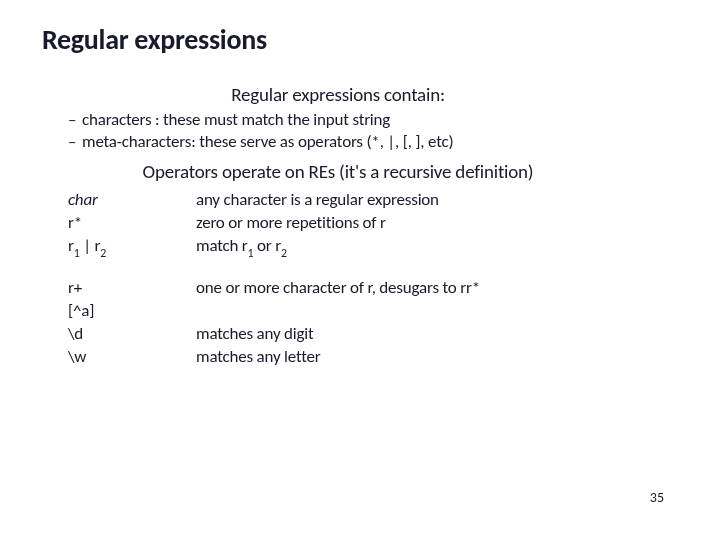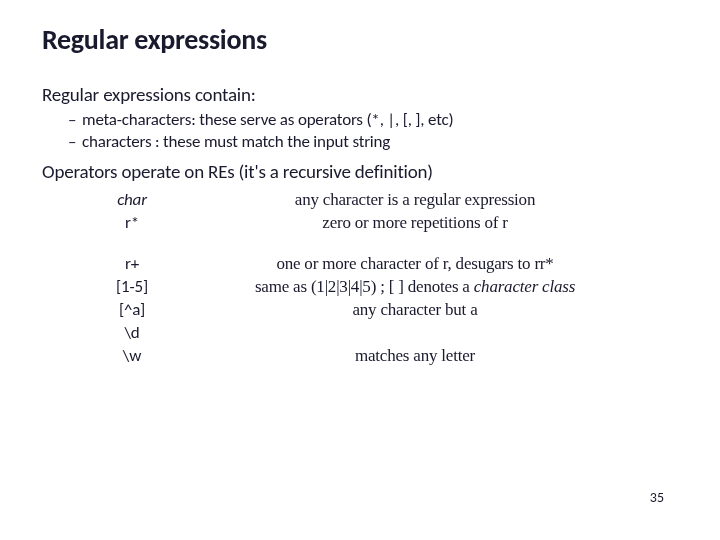--- a/index.html
+++ b/index.html
@@ -22,20 +22,21 @@
   .title {
     font-size: 28px;
     font-weight: 600;
     margin: 0 0 26px 0;
     letter-spacing: -0.3px;
   }
   .body-line {
     font-size: 19px;
     margin: 0 0 3px 0;
     letter-spacing: -0.2px;
+    text-align: center;
   }
   .sub-list {
     margin: 1px 0 8px 26px;
     font-size: 17px;
   }
   .sub-list .dash {
     display: inline-block;
     width: 14px;
   }
   .sub-list div {
@@ -43,29 +44,27 @@
     letter-spacing: -0.2px;
   }
   .table-wrap {
     margin: 6px 0 18px 26px;
   }
   .row {
     display: flex;
     font-size: 17px;
     line-height: 1.35;
     letter-spacing: -0.2px;
-    text-align: center;
   }
   .col-left {
     width: 128px;
     flex: 0 0 128px;
   }
   .col-right {
     flex: 1;
-    font-family: Liberation Serif, serif;
   }
   .sub {
     font-size: 0.7em;
     vertical-align: sub;
     position: relative;
     top: 0.15em;
   }
   .italic {
     font-style: italic;
   }
@@ -79,54 +78,54 @@
 </head>
 <body>
 
 <div class="slide">
 
   <h1 class="title">Regular expressions</h1>
 
   <p class="body-line">Regular expressions contain:</p>
 
   <div class="sub-list">
+    <div><span class="dash">–</span><span>characters : these must match the input string</span></div>
     <div><span class="dash">–</span><span>meta-characters: these serve as operators (*, |, [, ], etc)</span></div>
-    <div><span class="dash">–</span><span>characters : these must match the input string</span></div>
   </div>
 
   <p class="body-line">Operators operate on REs (it's a recursive definition)</p>
 
   <div class="table-wrap" id="group1">
       <div class="row">
         <div class="col-left"><span class="italic">char</span></div>
         <div class="col-right">any character is a regular expression</div>
       </div>
       <div class="row">
       </div>
       <div class="row">
         <div class="col-left">r*</div>
         <div class="col-right">zero or more repetitions of r</div>
       </div>
+      <div class="row">
+        <div class="col-left">r<span class="sub">1</span> | r<span class="sub">2</span></div>
+        <div class="col-right">match r<span class="sub">1</span> or r<span class="sub">2</span></div>
+      </div>
     </div>
 
   <div class="table-wrap" id="group2">
       <div class="row">
         <div class="col-left">r+</div>
         <div class="col-right">one or more character of r, desugars to rr*</div>
       </div>
       <div class="row">
-        <div class="col-left">[1-5]</div>
-        <div class="col-right">same as (1|2|3|4|5) ; [ ] denotes a <span class="italic">character class</span></div>
-      </div>
-      <div class="row">
         <div class="col-left">[^a]</div>
-        <div class="col-right">any character but a</div>
       </div>
       <div class="row">
         <div class="col-left">\d</div>
+        <div class="col-right">matches any digit</div>
       </div>
       <div class="row">
         <div class="col-left">\w</div>
         <div class="col-right">matches any letter</div>
       </div>
     </div>
 
   <div class="page-num">35</div>
 
 </div>

